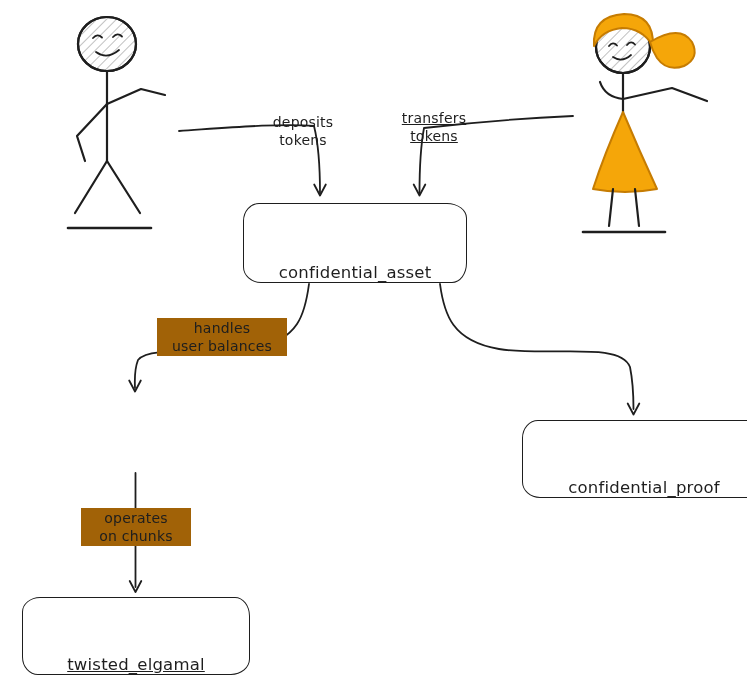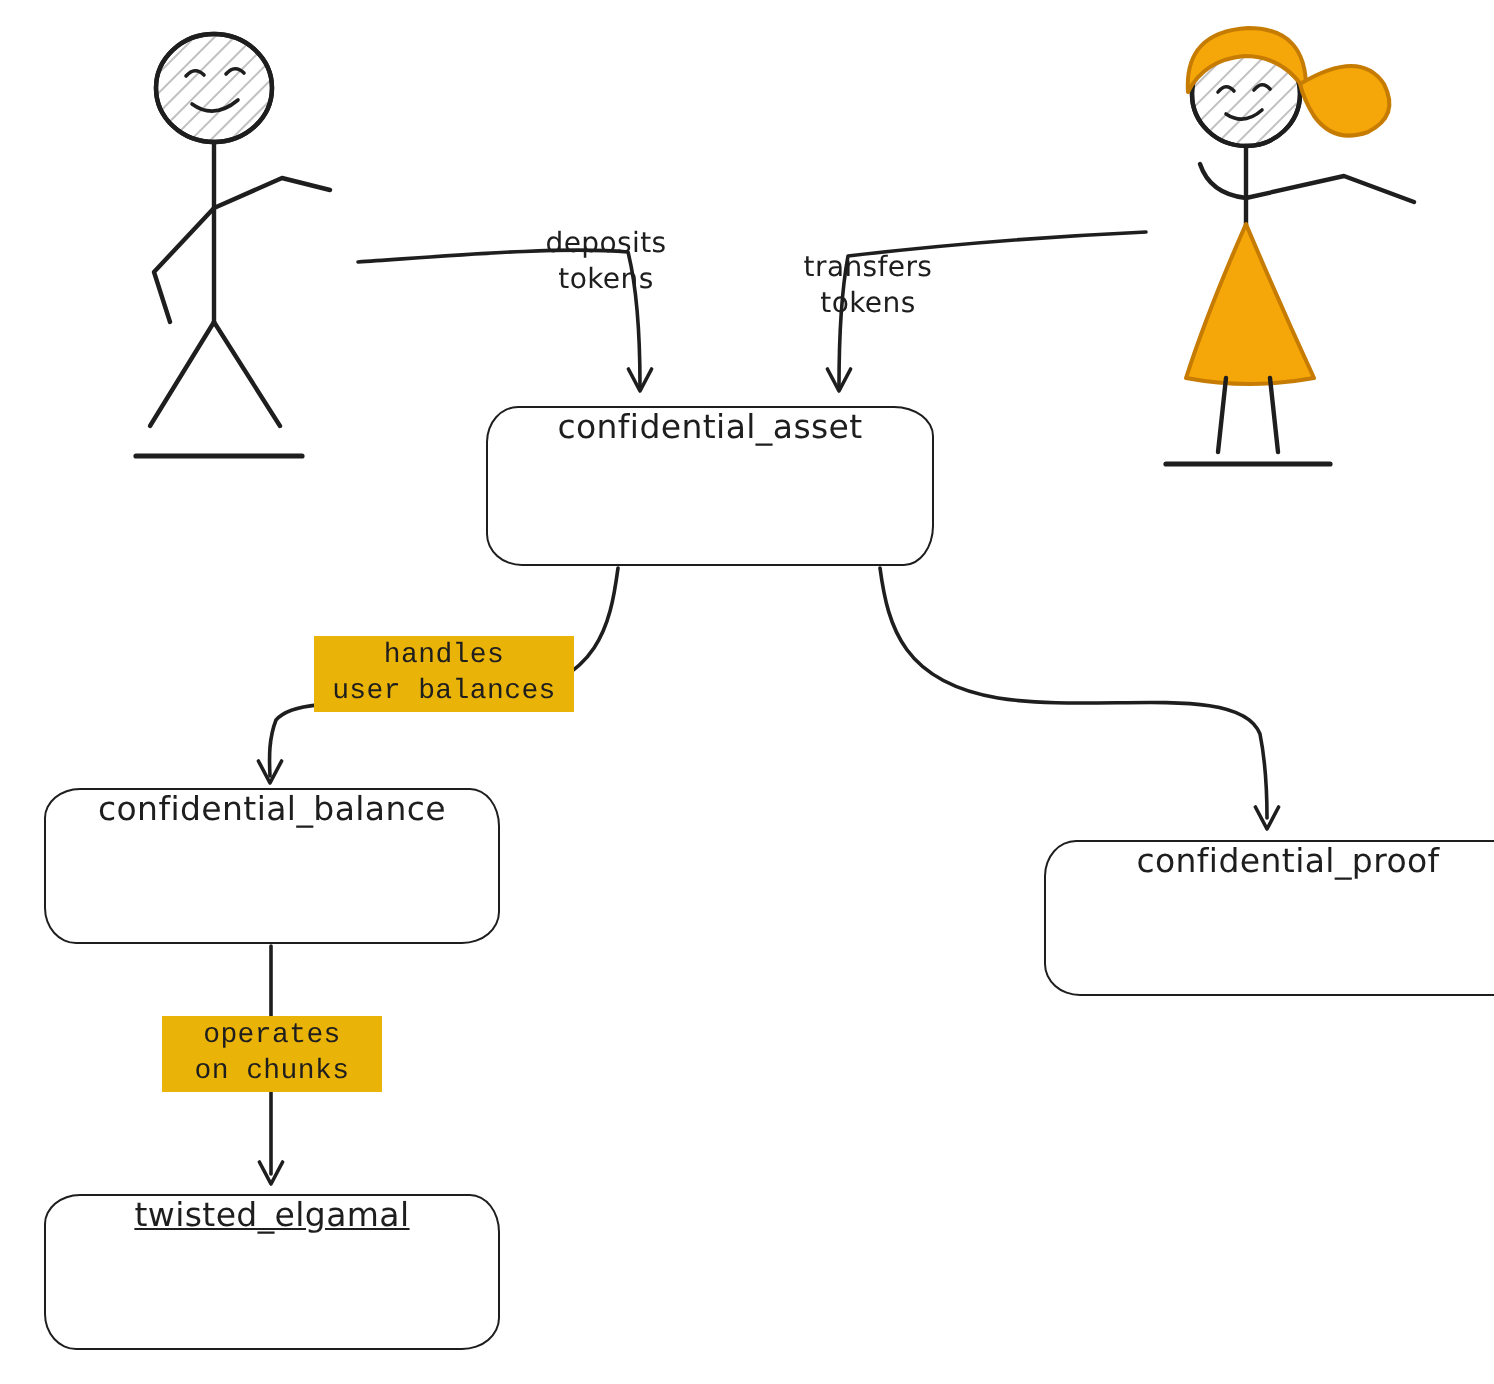--- a/index.html
+++ b/index.html
@@ -17,40 +17,40 @@
     margin-left:12px;
   }
   .layer {
     position:absolute;
     left:0; top:0;
     width:747px; height:692px;
   }
   .node {
     position:absolute;
     display:flex;
-    align-items:flex-start;
+    align-items:flex-end;
     justify-content:center;
     background:#ffffff;
     border:1.8px solid #1e1e1e;
     text-align:center;
     font-size:16.5px;
     letter-spacing:.2px;
   }
   .r-a { border-radius:16px 20px 15px 18px / 18px 15px 20px 16px; }
   .r-b { border-radius:18px 15px 19px 16px / 15px 19px 16px 18px; }
   .edge-label {
     position:absolute;
     text-align:center;
     font-size:14px;
     line-height:1.3;
     white-space:pre-line;
     padding:1px 3px;
     letter-spacing:.2px;
   }
-  .bg-white { background:#eab308;font-family:Liberation Mono, monospace; }
+  .bg-white { background:#a16207; }
 </style>
 </head>
 <body>
 
 <div class="canvas">
 
   <svg class="layer" viewBox="0 0 747 692" width="747" height="692" xmlns="http://www.w3.org/2000/svg">
     <defs>
       <pattern id="hatch" patternUnits="userSpaceOnUse" width="7" height="7" patternTransform="rotate(45)">
         <line x1="3.5" y1="0" x2="3.5" y2="7" stroke="#1e1e1e" stroke-width="0.8" opacity="0.35"></line>
@@ -107,32 +107,29 @@
       </g>
       <g>
         <path d="M 123.5 473 L 123.5 587"></path>
         <path d="M 117.7 581 L 123.5 592 L 129.3 581"></path>
       </g>
     </g>
   </svg>
 
   <div class="edge-label" style="left:246px; top:112px; width:90px;">deposits
 tokens</div>
-  <div class="edge-label" style="left:377px; top:124px; width:90px;">transfers
+  <div class="edge-label" style="left:377px; top:108px; width:90px;text-decoration:underline;">transfers
 tokens</div>
   <div class="edge-label bg-white" style="left:145px; top:318px; width:130px;">handles
 user balances</div>
   <div class="edge-label bg-white" style="left:69px; top:508px; width:110px;">operates
 on chunks</div>
 
   <div class="node r-a" style="left:231px; top:203px; width:224px; height:80px;">
     <span>confidential_asset</span>
-  </div>
-  <div class="node r-b" style="left:10px; top:394px; width:228px; height:78px;">
-    <span>confidential_balance</span>
   </div>
   <div class="node r-a" style="left:510px; top:420px; width:244px; height:78px;">
     <span>confidential_proof</span>
   </div>
   <div class="node r-b" style="left:10px; top:597px; width:228px; height:78px;text-decoration:underline;">
     <span>twisted_elgamal</span>
   </div>
 
 </div>
 

